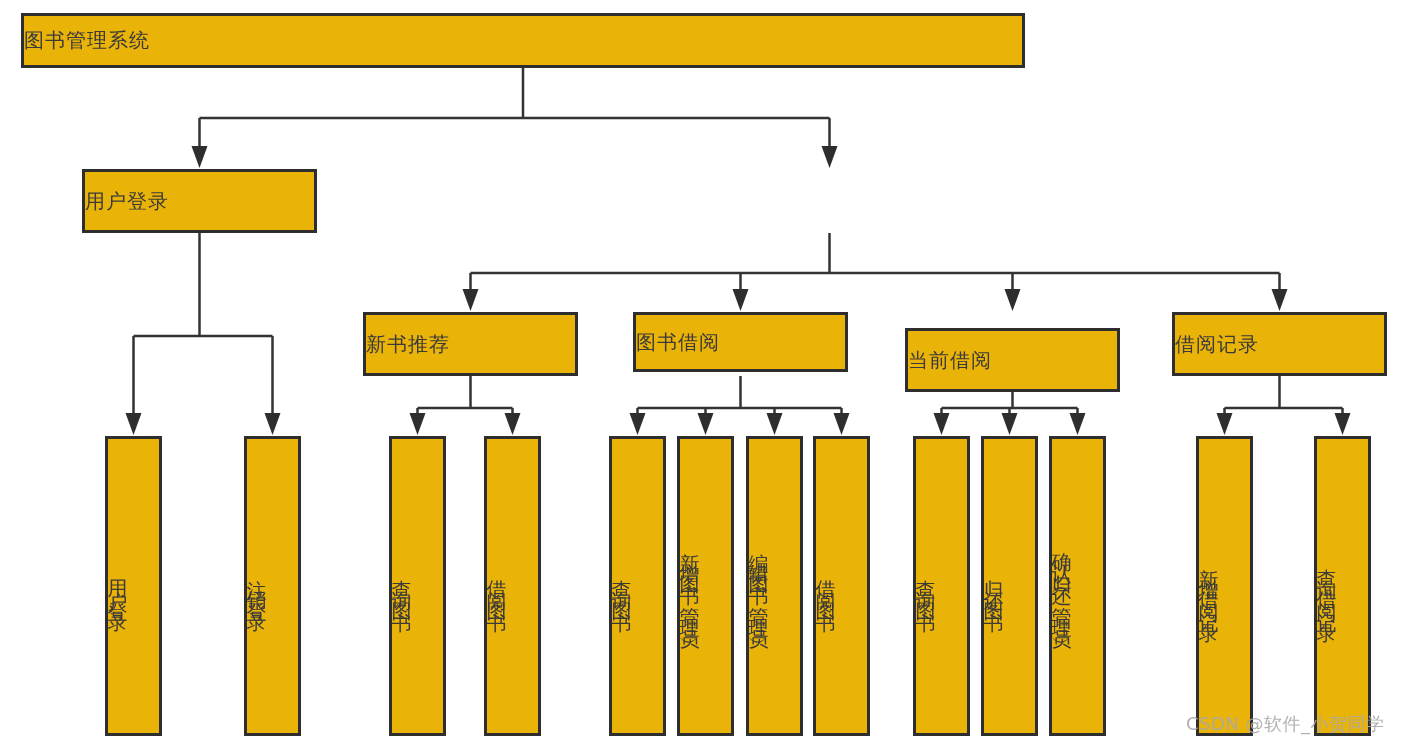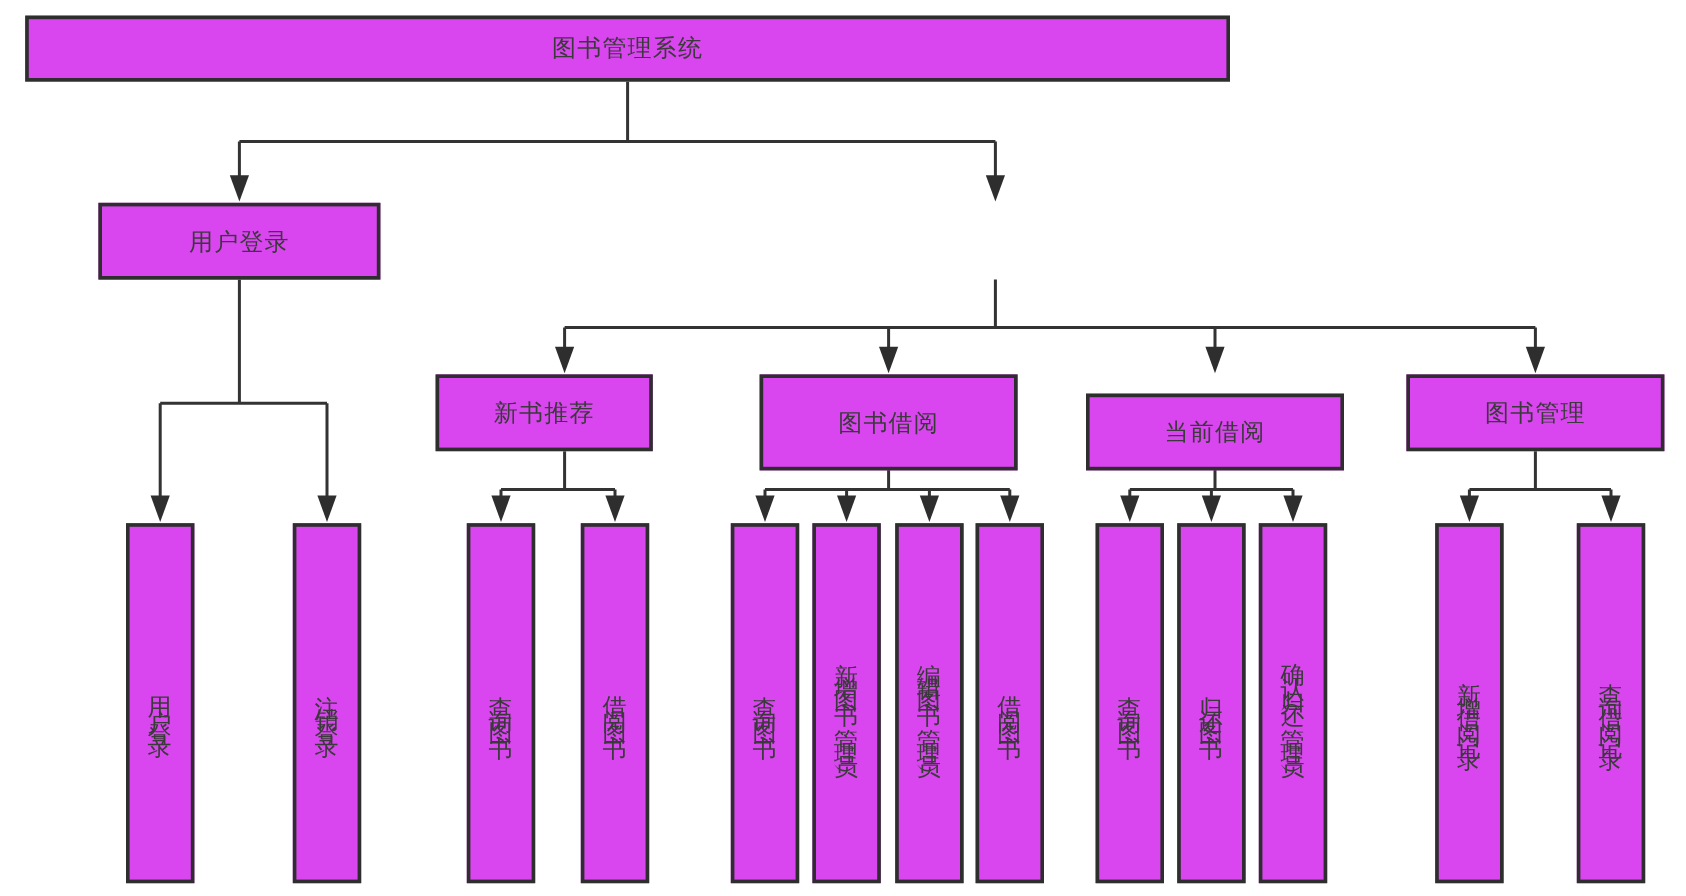--- a/index.html
+++ b/index.html
@@ -19,24 +19,24 @@
   .wires {
     position: absolute;
     left: 0;
     top: 0;
     pointer-events: none;
   }
   .box {
     position: absolute;
     box-sizing: border-box;
     border: 3px solid #2e2e2e;
-    background: #d946ef;
+    background: #eab308;
     display: flex;
     align-items: center;
-    justify-content: center;
+    justify-content: flex-start;
   }
   .box .lbl {
     font-size: 20px;
     letter-spacing: 1px;
     color: #3a3a3a;
     white-space: nowrap;
   }
   .vbox .lbl {
     writing-mode: vertical-rl;
     text-orientation: mixed;
@@ -95,31 +95,31 @@
   </svg>
 
   <div class="box" style="left:21px;top:13px;width:1004px;height:55px">
     <span class="lbl">图书管理系统</span>
   </div>
 
   <div class="box" style="left:82px;top:169px;width:235px;height:64px">
     <span class="lbl">用户登录</span>
   </div>
 
-  <div class="box" style="left:363px;top:312px;width:181px;height:64px">
+  <div class="box" style="left:363px;top:312px;width:215px;height:64px">
     <span class="lbl">新书推荐</span>
   </div>
-  <div class="box" style="left:633px;top:312px;width:215px;height:80px">
+  <div class="box" style="left:633px;top:312px;width:215px;height:60px">
     <span class="lbl">图书借阅</span>
   </div>
   <div class="box" style="left:905px;top:328px;width:215px;height:64px">
     <span class="lbl">当前借阅</span>
   </div>
   <div class="box" style="left:1172px;top:312px;width:215px;height:64px">
-    <span class="lbl">图书管理</span>
+    <span class="lbl">借阅记录</span>
   </div>
 
   <div class="box vbox" style="left:105px;top:436px;width:57px;height:300px">
     <span class="lbl">用户登录</span>
   </div>
   <div class="box vbox" style="left:244px;top:436px;width:57px;height:300px">
     <span class="lbl">注销登录</span>
   </div>
 
   <div class="box vbox" style="left:389px;top:436px;width:57px;height:300px">
@@ -152,14 +152,15 @@
     <span class="lbl">确认归还（管理员）</span>
   </div>
 
   <div class="box vbox" style="left:1196px;top:436px;width:57px;height:300px">
     <span class="lbl">新增借阅记录</span>
   </div>
   <div class="box vbox" style="left:1314px;top:436px;width:57px;height:300px">
     <span class="lbl">查询借阅记录</span>
   </div>
 
+  <div class="watermark">CSDN @软件_小贺同学</div>
 
 </div>
 
 </body></html>

